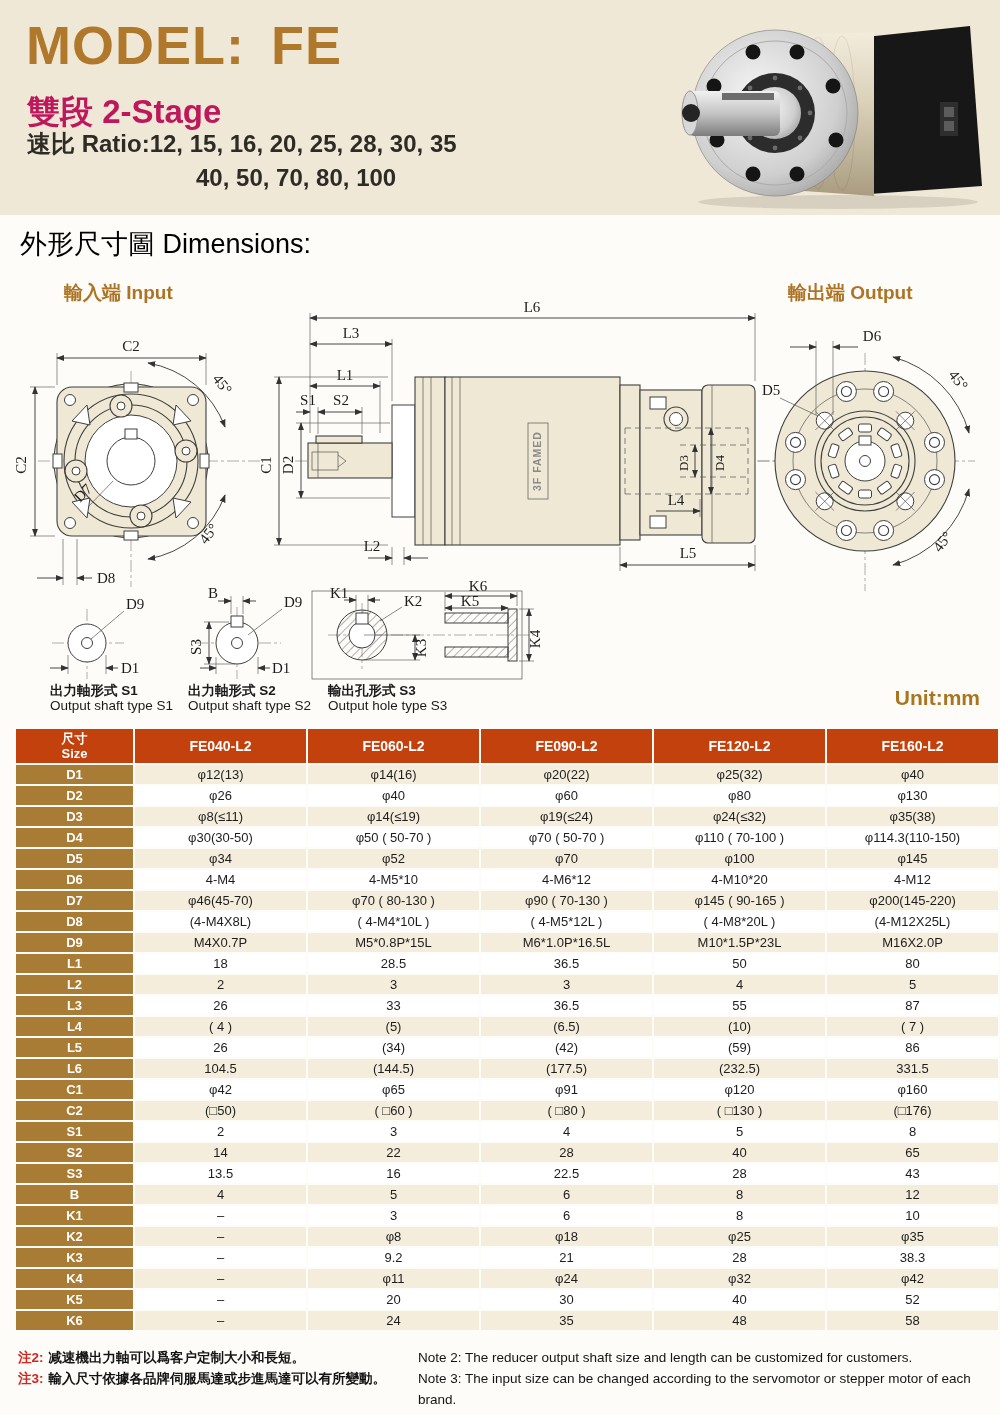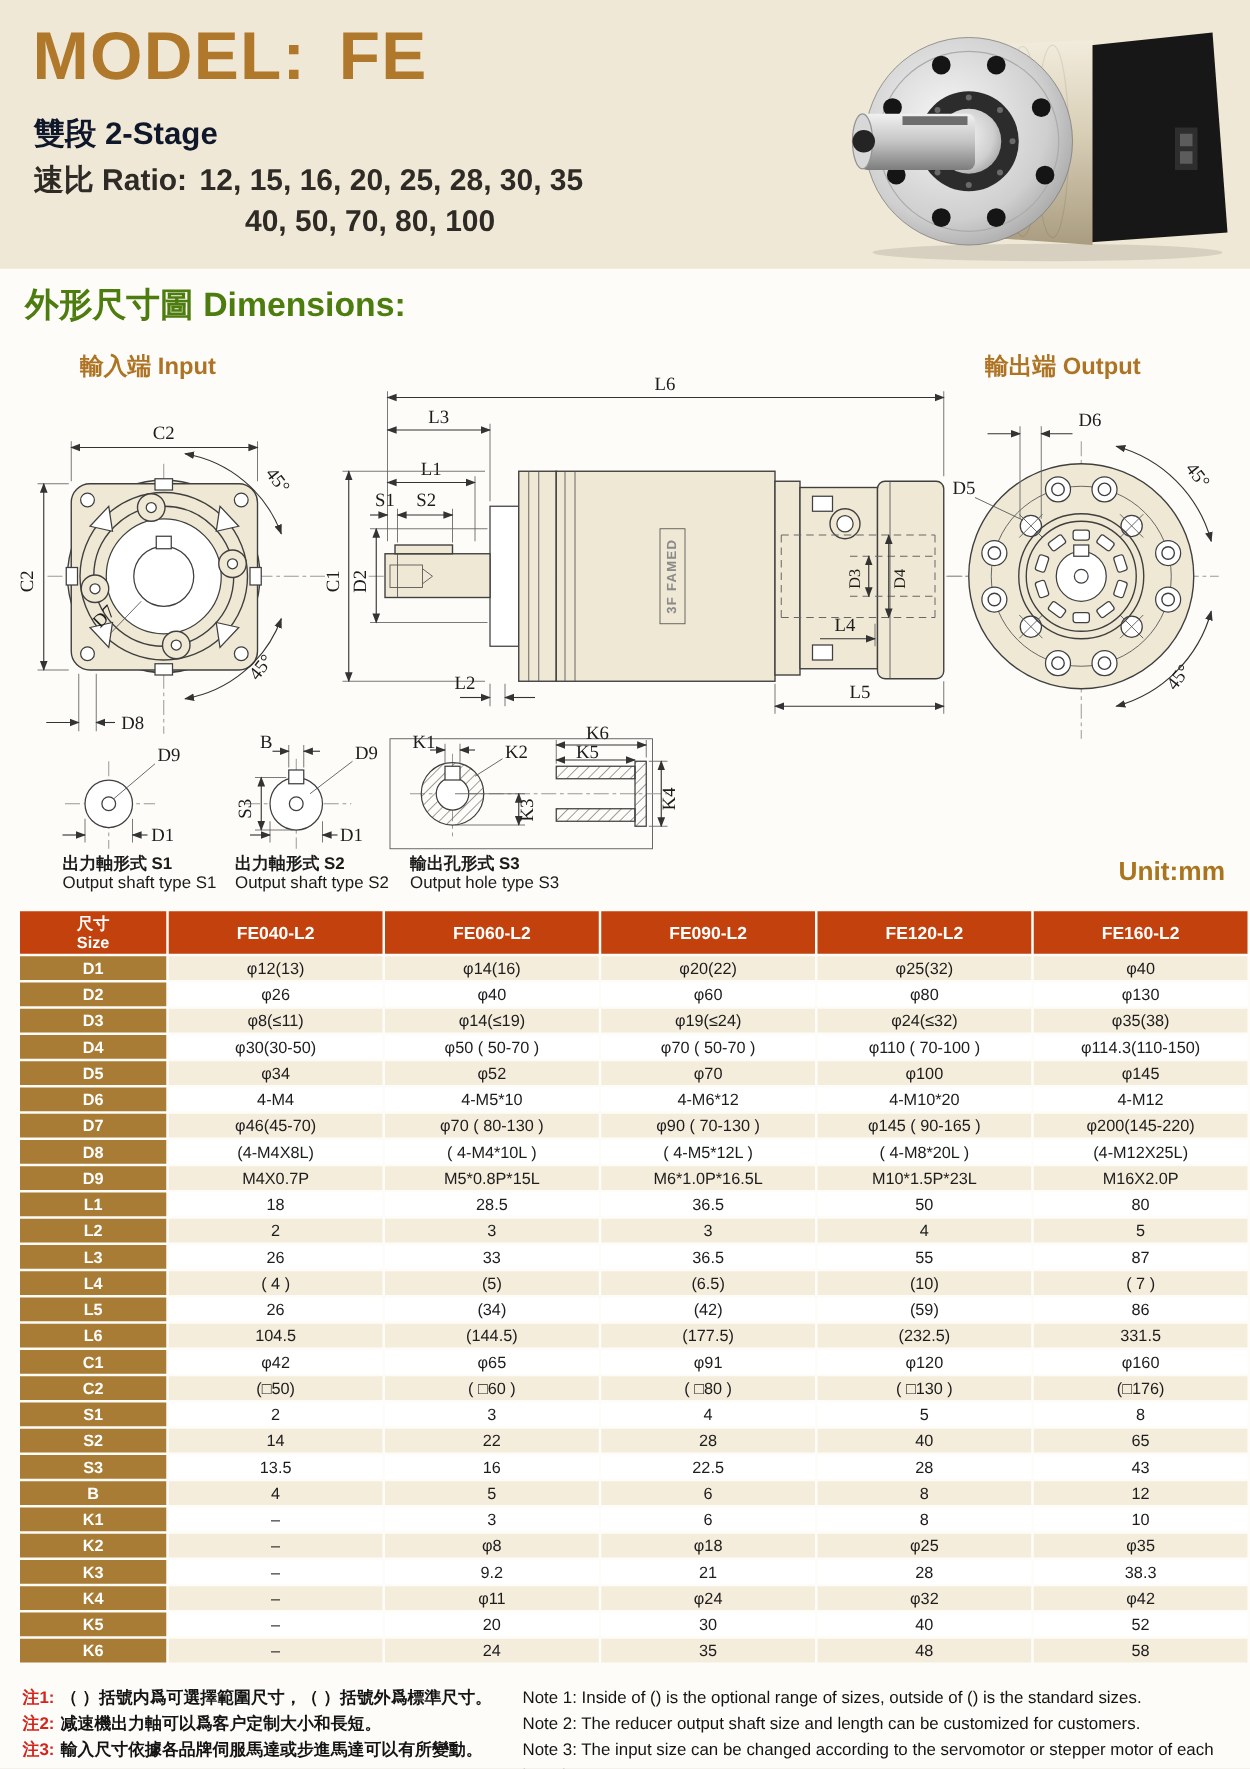--- a/index.html
+++ b/index.html
@@ -3,27 +3,27 @@
 <meta charset="utf-8">
 <style>
   html,body{margin:0;padding:0;background:#e7e2d8;}
   .page{position:relative;width:1000px;height:1415px;margin:0 auto;background:#FDFCF8;
         font-family:"Liberation Sans",sans-serif;overflow:hidden;}
   
   .band{position:absolute;left:0;top:0;width:1000px;height:215px;background:#F0E8D6;}
   .title{position:absolute;left:26px;top:14px;font-size:54px;font-weight:bold;color:#B0782B;
          letter-spacing:1px;margin:0;}
   .title .mv{margin-left:26px;}
-  .stage{position:absolute;left:27px;top:90px;font-size:25px;font-weight:bold;color:#0f172a;}
+  .stage{position:absolute;left:27px;top:90px;font-size:33px;font-weight:bold;color:#be185d;}
   .ratio1{position:absolute;left:27px;top:128px;font-size:24px;font-weight:600;color:#2E2B27;}
-  .ratio1 .nums{margin-left:10px;}
+  .ratio1 .nums{}
   .ratio2{position:absolute;left:196px;top:164px;font-size:24px;font-weight:600;color:#2E2B27;}
   .photo{position:absolute;left:678px;top:10px;}
   
-  .sec-title{position:absolute;left:20px;top:226px;font-size:27px;font-weight:bold;color:#4d7c0f;margin:0;}
+  .sec-title{position:absolute;left:20px;top:226px;font-size:27px;font-weight:normal;color:#000000;margin:0;}
   .io-label{position:absolute;top:280px;font-size:19px;font-weight:bold;color:#AE7425;}
   .io-in{left:64px;} .io-out{left:788px;}
   .unit{position:absolute;right:20px;top:686px;font-size:21px;font-weight:600;color:#A9751F;margin-left:13px;}
   .drawsvg{position:absolute;left:0;top:295px;}
   
   .ol{stroke:#3f3f3f;stroke-width:1.1;fill:none;}
   .olf{stroke:#3f3f3f;stroke-width:1.1;fill:#EFE8D4;}
   .olw{stroke:#3f3f3f;stroke-width:1;fill:#ffffff;}
   .thin{stroke:#555;stroke-width:.7;fill:none;}
   .cl{stroke:#999;stroke-width:.8;fill:none;stroke-dasharray:12 3 3 3;}
@@ -680,24 +680,20 @@
           <td>24</td>
           <td>35</td>
           <td>48</td>
           <td>58</td>
         </tr>
       </tbody>
   </table>
 
   <div class="notes" id="notes">
       <div class="note-row">
-        <div class="note-cn"><span class="note-tag">注1:</span><span class="note-cn-text">（ ）括號内爲可選擇範圍尺寸，（ ）括號外爲標準尺寸。</span></div>
-        <div class="note-en">Note 1: Inside of () is the optional range of sizes, outside of () is the standard sizes.</div>
-      </div>
-      <div class="note-row">
         <div class="note-cn"><span class="note-tag">注2:</span><span class="note-cn-text">减速機出力軸可以爲客户定制大小和長短。</span></div>
         <div class="note-en">Note 2: The reducer output shaft size and length can be customized for customers.</div>
       </div>
       <div class="note-row">
         <div class="note-cn"><span class="note-tag">注3:</span><span class="note-cn-text">輸入尺寸依據各品牌伺服馬達或步進馬達可以有所變動。</span></div>
         <div class="note-en">Note 3: The input size can be changed according to the servomotor or stepper motor of each brand.</div>
       </div>
     </div>
 
 </div>

